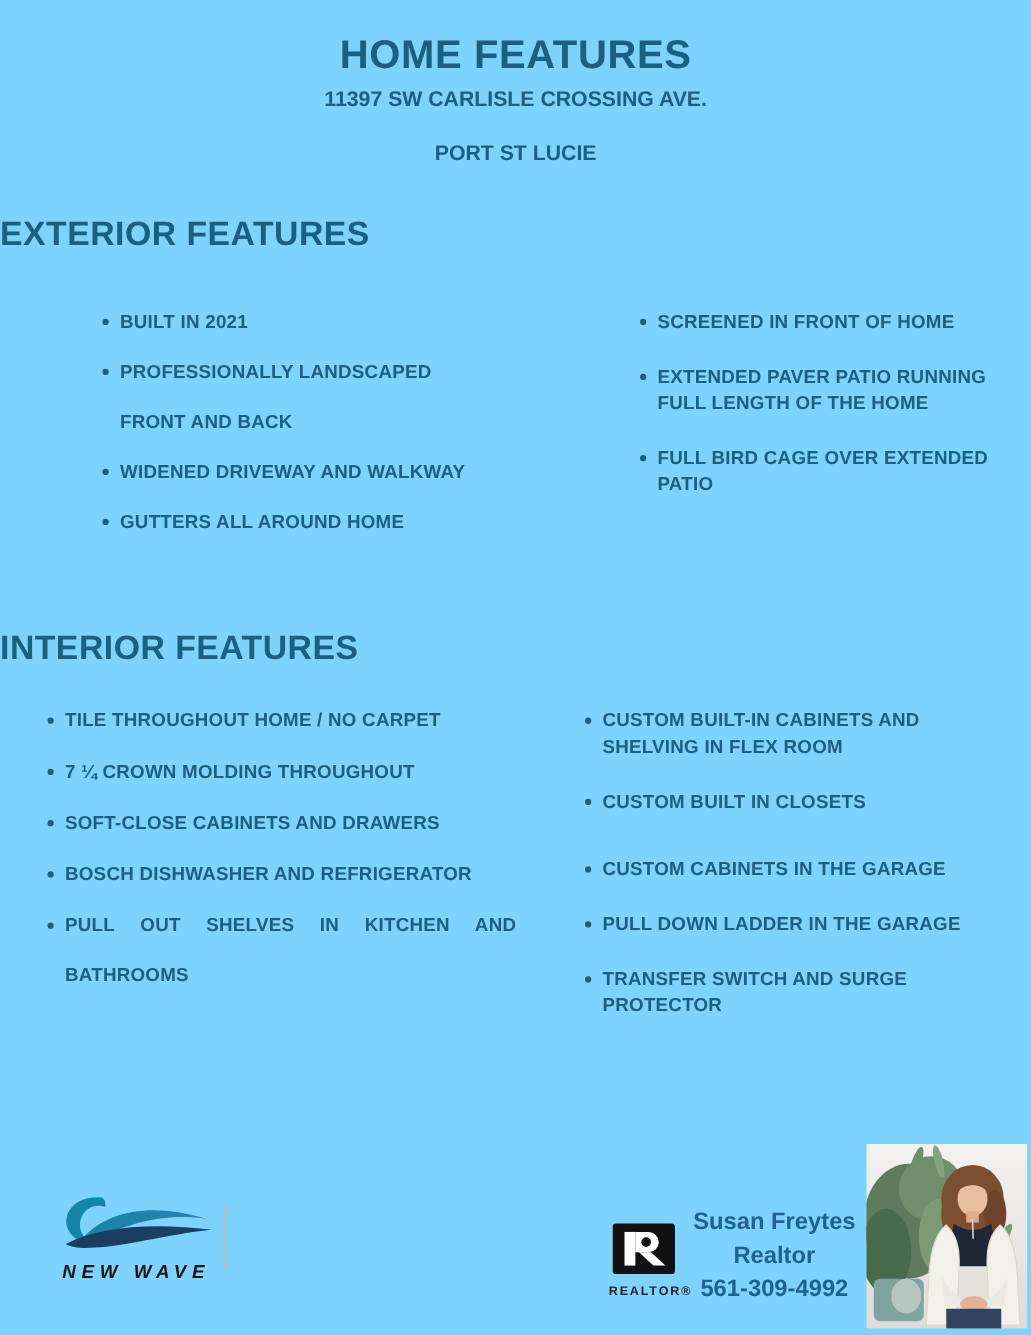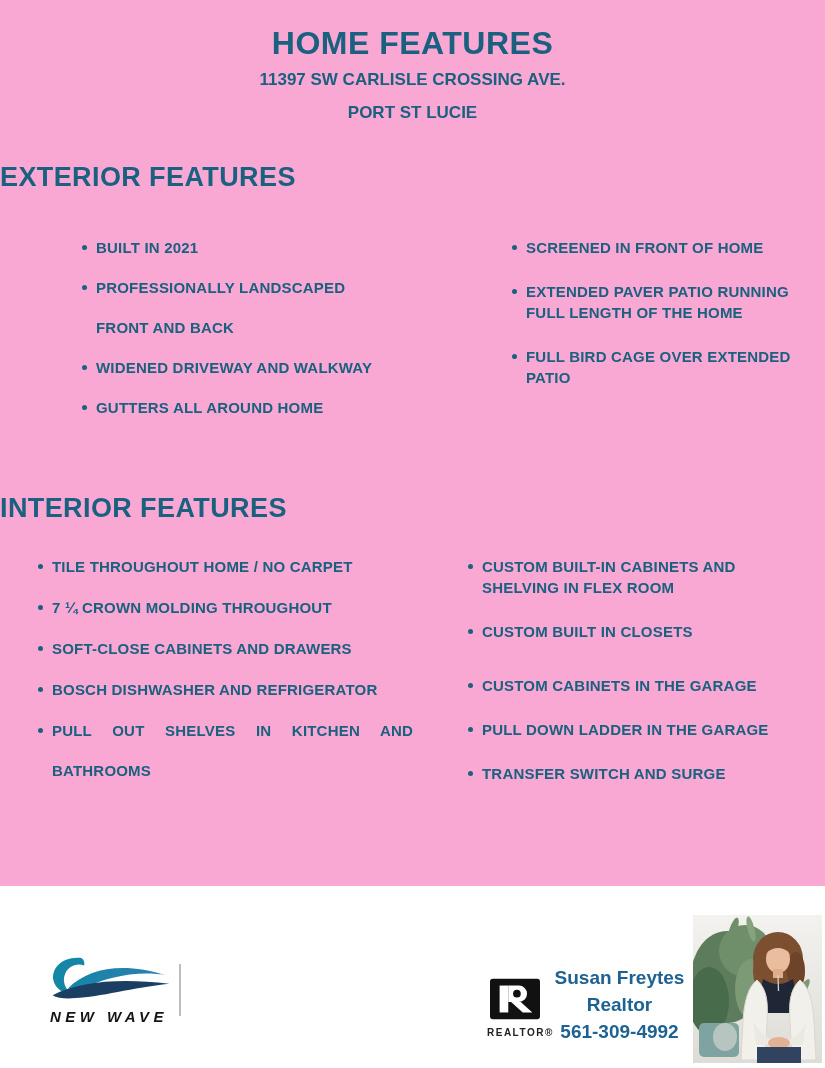--- a/index.html
+++ b/index.html
@@ -7,21 +7,21 @@
     --agent-blue:#1E6292;
     --ink:#1C1C1C;
   }
   *{margin:0;padding:0;box-sizing:border-box;}
   html,body{background:#ffffff;}
   body{
     font-family:"Liberation Sans", sans-serif;
     width:825px;height:1068px;
     position:relative;overflow:hidden;
   }
-  .page{width:825px;height:886px;position:relative;background:#f9a8d4;}
+  .page{width:825px;height:1068px;position:relative;background:#7dd3fc;}
 
   
   .hdr{padding-top:24px;text-align:center;}
   .title{font-size:32px;font-weight:bold;color:var(--blue);letter-spacing:.5px;line-height:38px;}
   .addr{font-size:17px;font-weight:bold;color:var(--blue);line-height:27px;margin-top:4px;}
   .sec-head{font-size:27px;font-weight:bold;color:var(--blue);text-align:left;letter-spacing:.4px;}
   .sec-head.ext{margin-top:36px;}
   .sec-head.int{margin-top:56px;}
 
   
@@ -63,21 +63,21 @@
   .agent-photo{position:absolute;left:693px;top:-3px;width:129px;height:148px;overflow:hidden;}
 </style>
 </head>
 <body>
 
 <div class="page">
 
   <div class="hdr">
     <div class="title">HOME FEATURES</div>
     <div class="addr">11397 SW CARLISLE CROSSING AVE.</div>
-    <div class="addr" style="margin-top:6px;">PORT ST LUCIE</div>
+    <div class="addr" style="margin-top:16px;">PORT ST LUCIE</div>
   </div>
 
   <div class="sec-head ext">EXTERIOR FEATURES</div>
 
   <div class="features-row ext">
     <div class="col-a">
       <ul class="feats ext-left">
         <li class="feat"><span class="dot"></span>
           <span class="txt"><span class="ln">BUILT IN 2021</span></span></li>
         <li class="feat"><span class="dot"></span>
@@ -128,21 +128,21 @@
           <span class="txt"><span class="ln">CUSTOM BUILT-IN CABINETS AND</span>
           <span class="ln">SHELVING IN FLEX ROOM</span></span></li>
         <li class="feat mb-lg"><span class="dot"></span>
           <span class="txt"><span class="ln">CUSTOM BUILT IN CLOSETS</span></span></li>
         <li class="feat"><span class="dot"></span>
           <span class="txt"><span class="ln">CUSTOM CABINETS IN THE GARAGE</span></span></li>
         <li class="feat"><span class="dot"></span>
           <span class="txt"><span class="ln">PULL DOWN LADDER IN THE GARAGE</span></span></li>
         <li class="feat"><span class="dot"></span>
           <span class="txt"><span class="ln">TRANSFER SWITCH AND SURGE</span>
-          </span></li>
+          <span class="ln">PROTECTOR</span></span></li>
       </ul>
     </div>
   </div>
 
   <div class="footer">
 
     <div class="nw-logo">
       <svg width="126" height="44" viewBox="0 0 130 46">
         <defs>
           <linearGradient id="swG" x1="0" y1="0" x2="1" y2="0">

